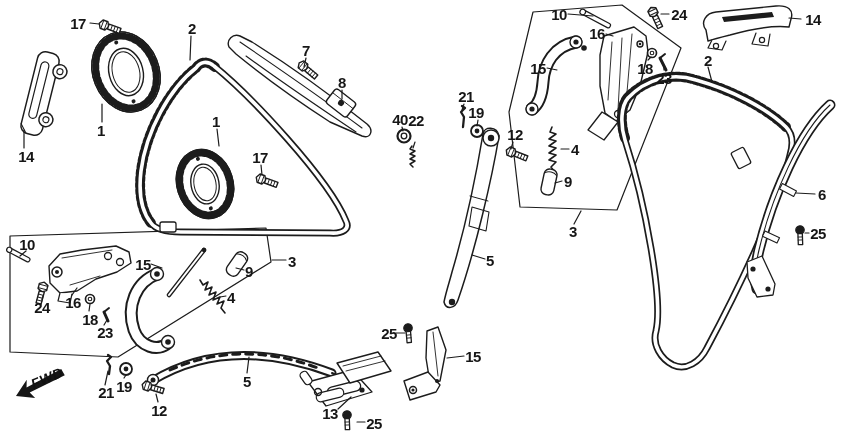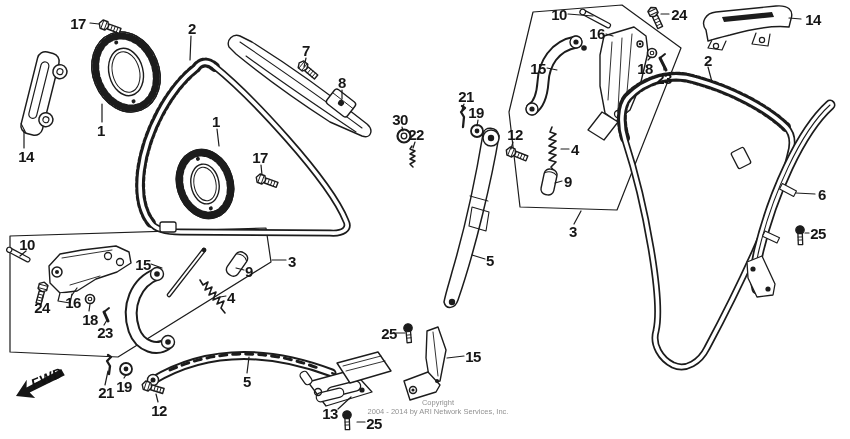--- a/index.html
+++ b/index.html
@@ -286,22 +286,22 @@
 
 <div>
       <span class="callout" style="left: 78px; top: 23px;">17</span>
       <span class="callout" style="left: 26px; top: 156px;">14</span>
       <span class="callout" style="left: 192px; top: 28px;">2</span>
       <span class="callout" style="left: 101px; top: 130px;">1</span>
       <span class="callout" style="left: 216px; top: 121px;">1</span>
       <span class="callout" style="left: 260px; top: 157px;">17</span>
       <span class="callout" style="left: 306px; top: 50px;">7</span>
       <span class="callout" style="left: 342px; top: 82px;">8</span>
-      <span class="callout" style="left: 400px; top: 119px;">30</span>
-      <span class="callout" style="left: 416px; top: 134px;">22</span>
+      <span class="callout" style="left: 400px; top: 119px;">40</span>
+      <span class="callout" style="left: 416px; top: 120px;">22</span>
       <span class="callout" style="left: 466px; top: 96px;">21</span>
       <span class="callout" style="left: 476px; top: 112px;">19</span>
       <span class="callout" style="left: 515px; top: 134px;">12</span>
       <span class="callout" style="left: 490px; top: 260px;">5</span>
       <span class="callout" style="left: 559px; top: 14px;">10</span>
       <span class="callout" style="left: 597px; top: 33px;">16</span>
       <span class="callout" style="left: 538px; top: 68px;">15</span>
       <span class="callout" style="left: 645px; top: 68px;">18</span>
       <span class="callout" style="left: 664px; top: 78px;">23</span>
       <span class="callout" style="left: 679px; top: 14px;">24</span>
@@ -326,18 +326,14 @@
       <span class="callout" style="left: 159px; top: 410px;">12</span>
       <span class="callout" style="left: 247px; top: 381px;">5</span>
       <span class="callout" style="left: 389px; top: 333px;">25</span>
       <span class="callout" style="left: 473px; top: 356px;">15</span>
       <span class="callout" style="left: 330px; top: 413px;">13</span>
       <span class="callout" style="left: 374px; top: 423px;">25</span>
     </div>
 
 <span class="fwd-label">FWD</span>
 
-<div class="copyright">
-  <div>Copyright</div>
-  <div>2004 - 2014 by ARI Network Services, Inc.</div>
+
 </div>
 
-</div>
-
 </body></html>

